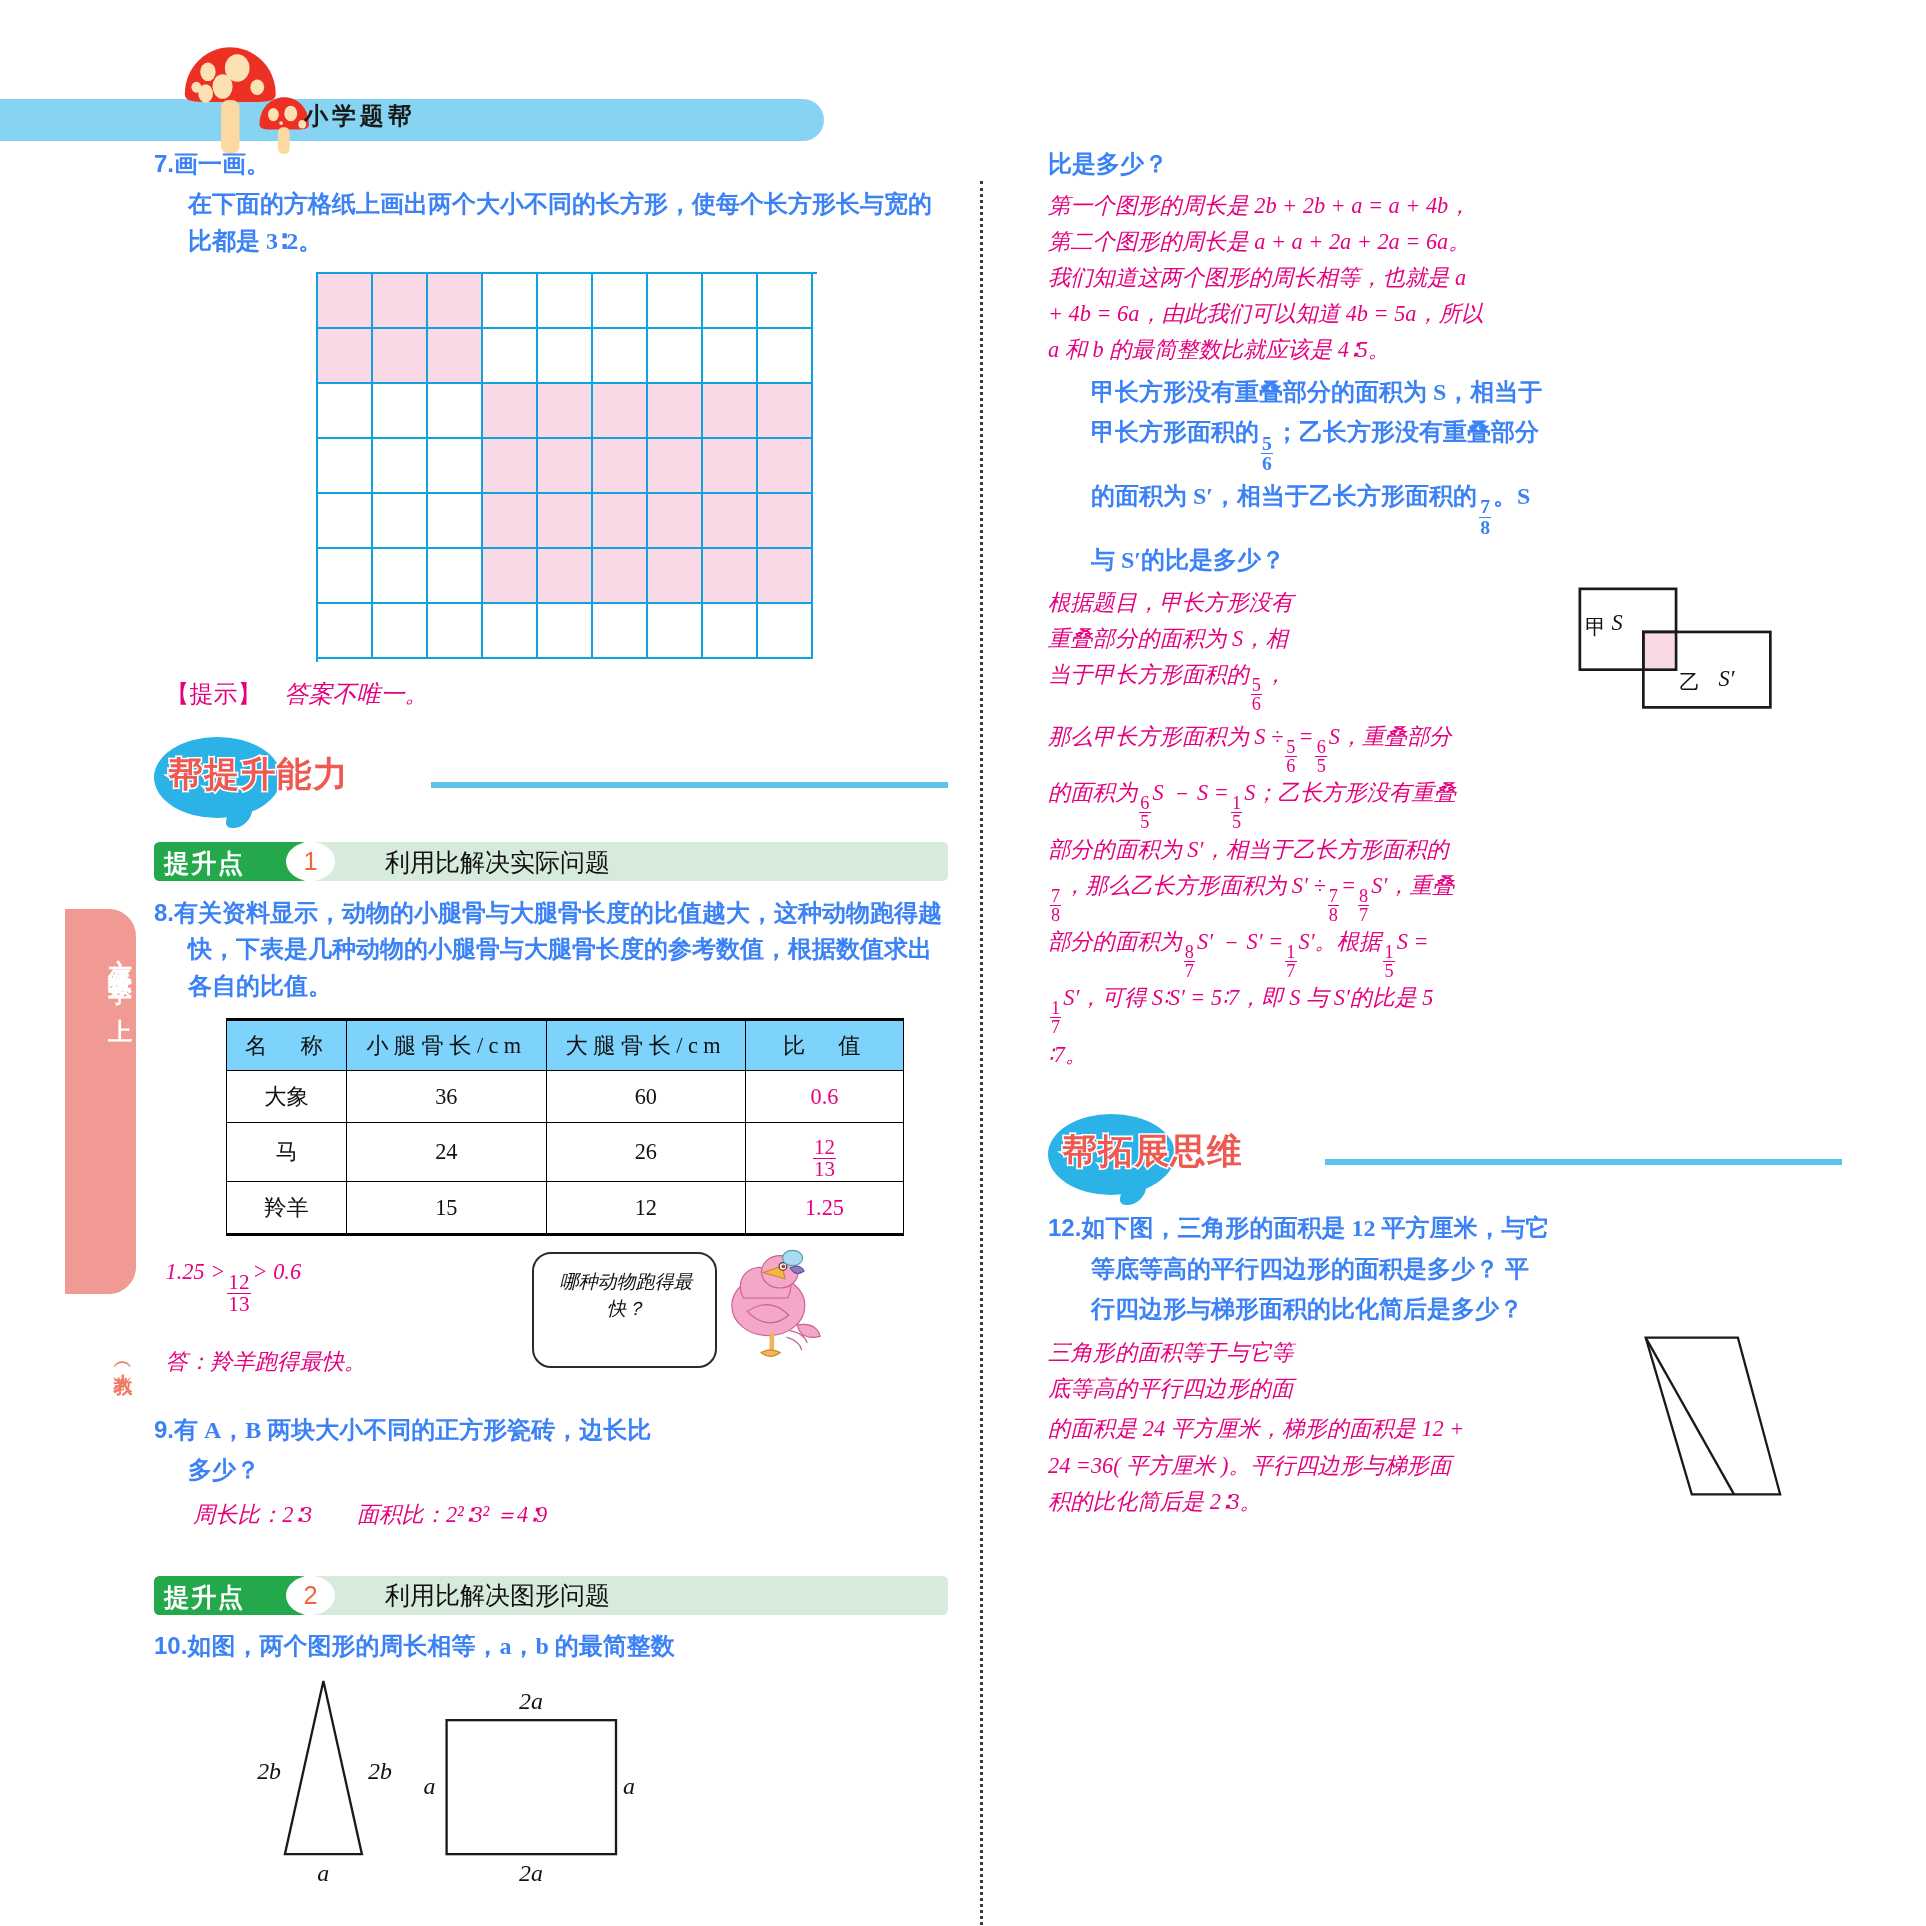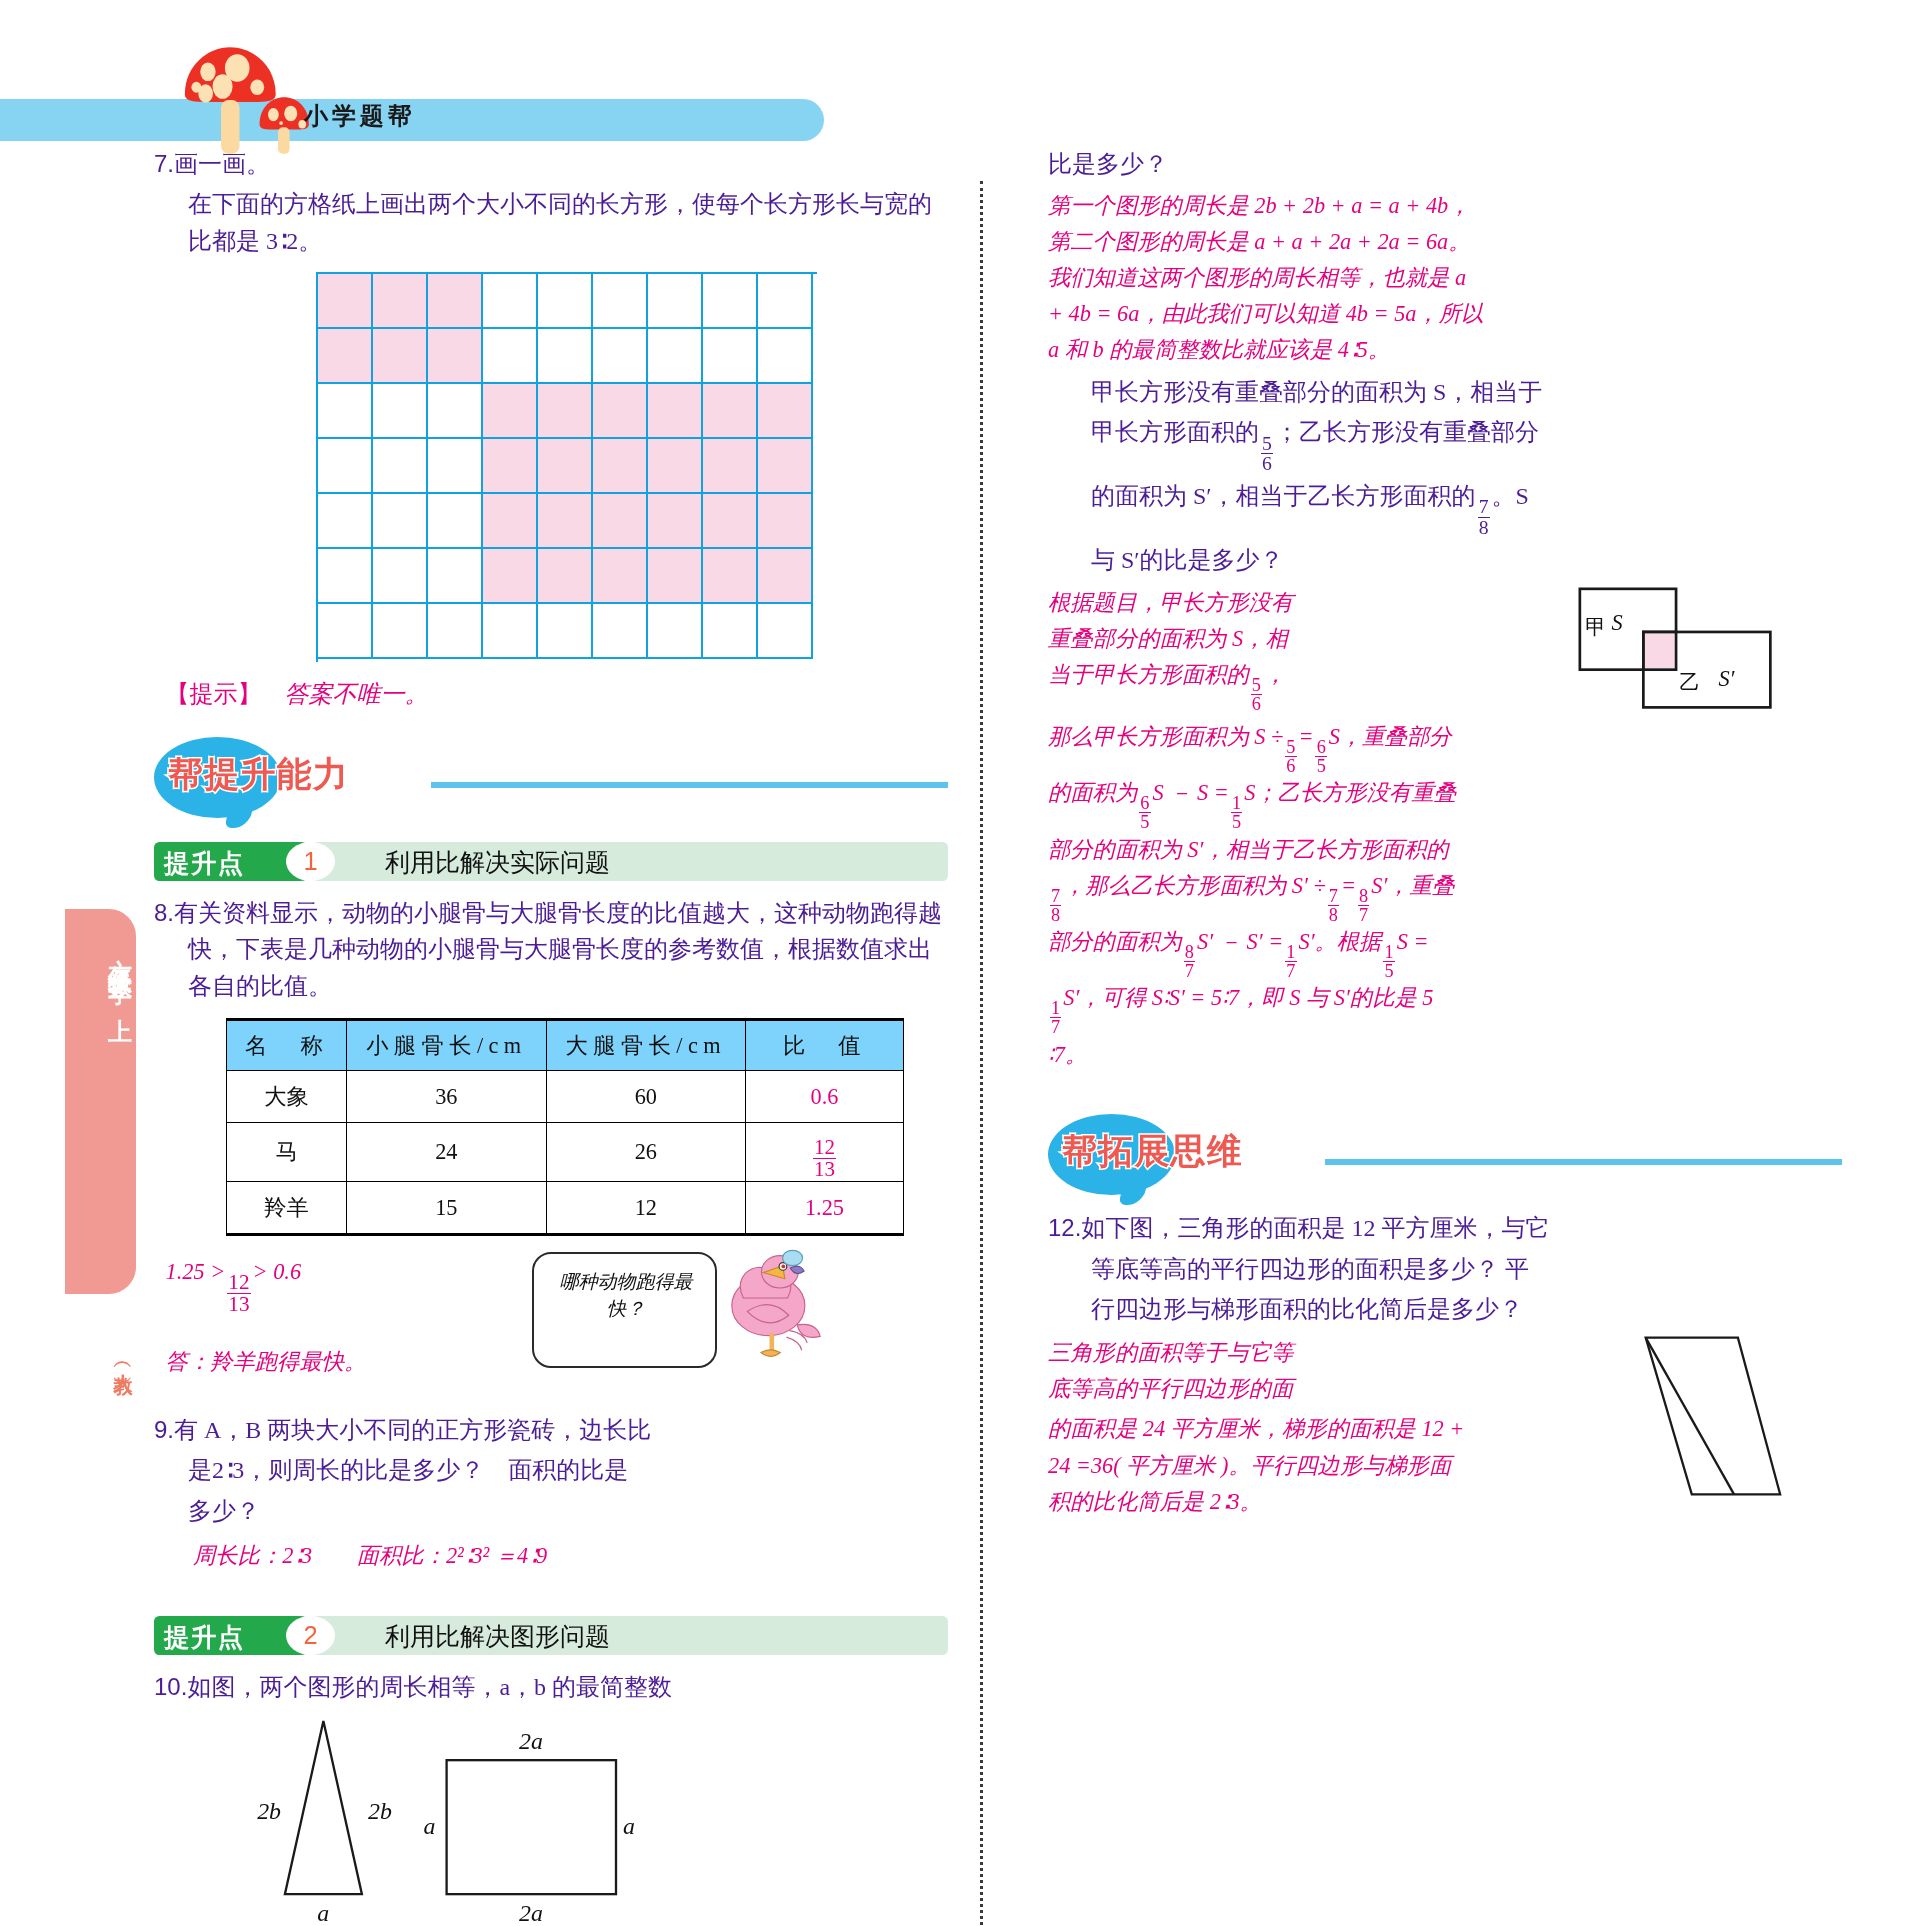--- a/index.html
+++ b/index.html
@@ -51,23 +51,24 @@
     border-left:3.5px dotted #3a3a3a;
   }
 
   
   .col{position:absolute;}
   .col-l{left:154px;top:146px;width:794px;}
   .col-r{left:1048px;top:146px;width:794px;}
 
   
   .q{
-    font-size:24px;line-height:1.52;color:#4c1d95;
+    font-size:24px;line-height:1.52;color:#3b82f6;
     font-family:"Liberation Serif","DejaVu Serif",serif;
     margin-bottom:3.9px;
+    font-weight:bold;
   }
   .q .num{font-family:"Liberation Sans","DejaVu Sans",sans-serif;}
   .ind{padding-left:34px;text-indent:-34px;}
   .ind2{padding-left:43px;text-indent:-43px;}
   .ans{
     font-size:22.3px;line-height:1.62;color:#e5007f;
     font-family:"Liberation Serif","DejaVu Serif",serif;
     font-style:italic;
   }
   .ans-blk{margin:5.4px 0 5.4px 0;}
@@ -377,21 +378,20 @@
           <path d="M222 232 q34 10 40 34" fill="none" stroke="#c8628e" stroke-width="3"></path>
           <rect x="178" y="222" width="12" height="50" fill="#f2b35e"></rect>
           <path d="M156 272 q26 -14 50 0 q-26 20 -50 0 Z" fill="#f2b35e" stroke="#c8892a" stroke-width="3"></path>
         </svg>
       </div>
     </div>
 
     <div class="q ind" style="margin-top:6.2px">
       <span class="num">9.</span><span>有 A，B 两块大小不同的正方形瓷砖，边长比</span>
     </div>
-    <div class="q" style="padding-left:34px">是2∶3，则周长的比是多少？　面积的比是</div>
     <div class="q" style="padding-left:34px">多少？</div>
     <div class="ans" style="margin:8.5px 0 0 39px">周长比：2∶3　　面积比：2²∶3² ＝4∶9</div>
 
     <div class="subsec" style="margin-top:39px">
       <div class="band"></div>
       <div class="chip"></div>
       <div class="chip-t">提升点</div>
       <div class="numcirc">2</div>
       <div class="band-t">利用比解决图形问题</div>
     </div>

